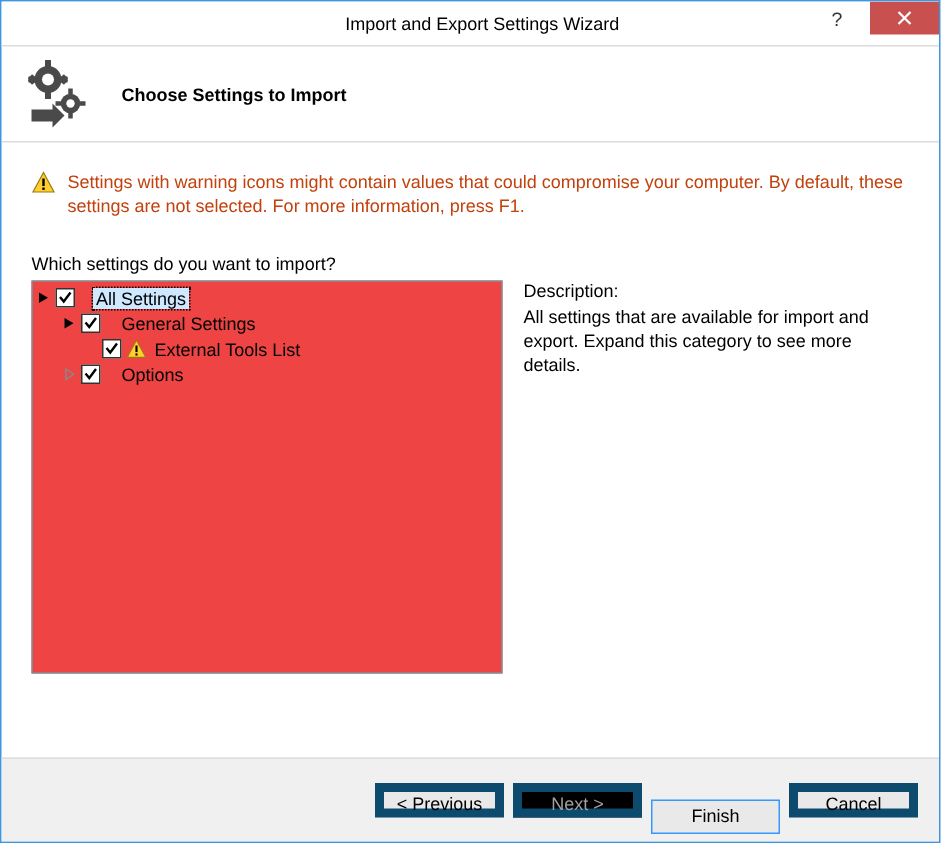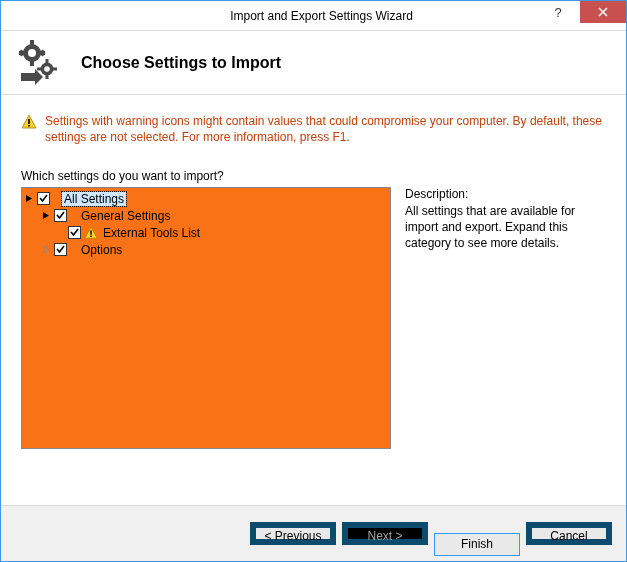--- a/index.html
+++ b/index.html
@@ -57,21 +57,21 @@
     padding: 0 14px;
     border-bottom: 1px solid #dcdcdc;
   }
   .header .gears {
     width: 52px; height: 48px;
     margin-right: 14px;
     flex: none;
   }
   .header .htxt {
     font-weight: bold;
-    font-size: 16px;
+    font-size: 12px;
     color: #000;
   }
   .content {
     flex: 1;
     padding: 18px 20px 10px 20px;
     display: flex;
     flex-direction: column;
   }
   .warnrow {
     display: flex;
@@ -89,23 +89,23 @@
   .qlabel {
     margin-bottom: 4px;
   }
   .body {
     display: flex;
     gap: 14px;
     flex: 1;
   }
   .tree {
     border: 1px solid #828790;
-    width: 370px;
+    width: 314px;
     height: 262px;
-    background: #f97316;
+    background: #ef4444;
     padding: 2px;
     font-size: 12px;
     overflow: auto;
   }
   .desc {
     flex: 1;
     padding-top: 0;
   }
   .desc-label { margin-bottom: 3px; }
   .desc-text { line-height: 1.3; }

